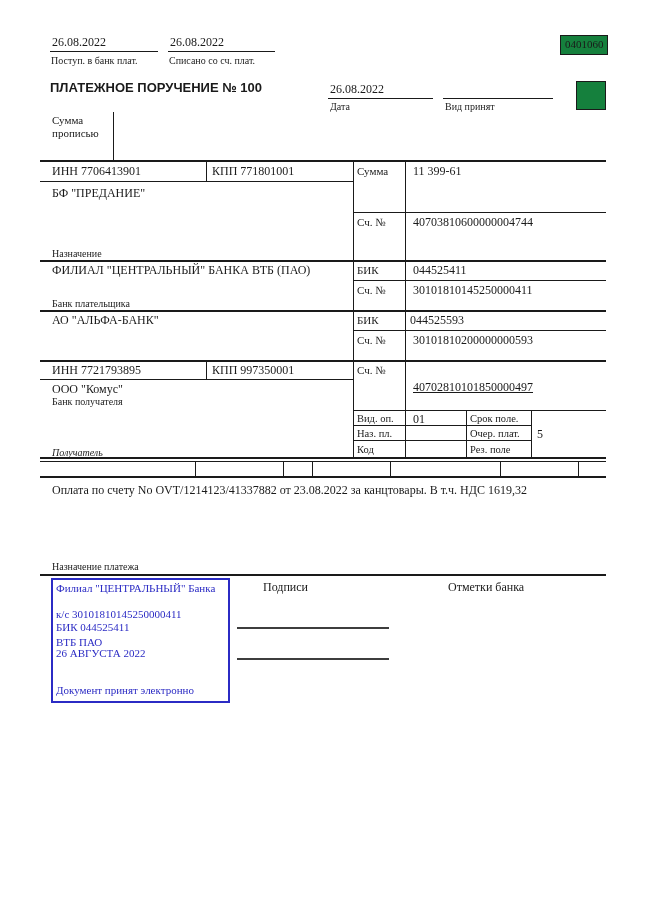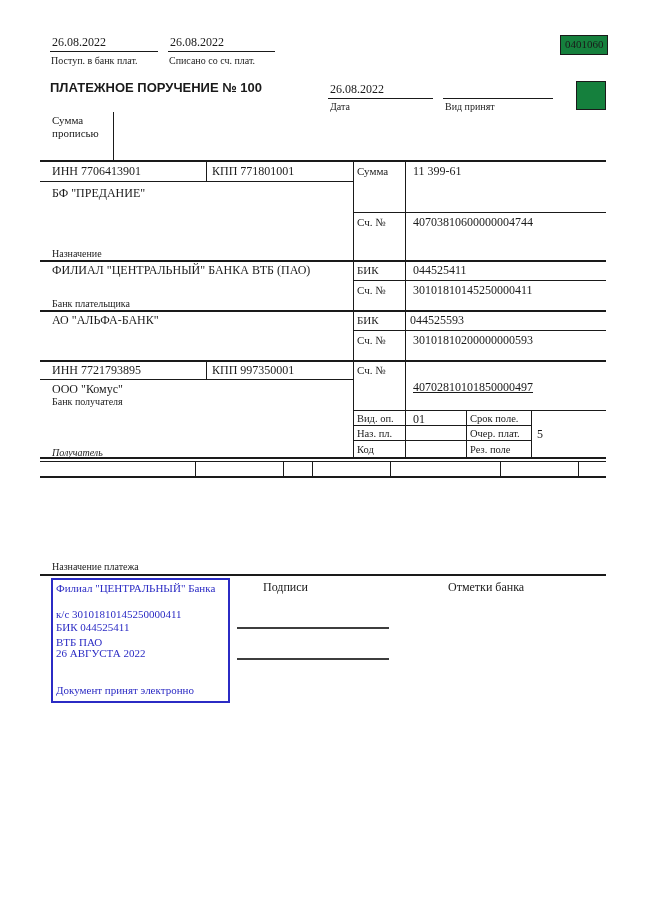--- a/index.html
+++ b/index.html
@@ -109,20 +109,21 @@
 
   <div class="hl" style="left:40px;top:461px;width:566px;"></div>
   <div class="vl" style="left:195px;top:461px;height:15px;"></div>
   <div class="vl" style="left:283px;top:461px;height:15px;"></div>
   <div class="vl" style="left:312px;top:461px;height:15px;"></div>
   <div class="vl" style="left:390px;top:461px;height:15px;"></div>
   <div class="vl" style="left:500px;top:461px;height:15px;"></div>
   <div class="vl" style="left:578px;top:461px;height:15px;"></div>
   <div class="hl2" style="left:40px;top:476px;width:566px;"></div>
 
+  <div class="abs t12" style="left:52px;top:484px;">Оплата по счету No OVT/1214123/41337882 от 23.08.2022 за канцтовары. В т.ч. НДС 1619,32</div>
   <div class="abs t10" style="left:52px;top:561px;">Назначение платежа</div>
   <div class="hl2" style="left:40px;top:574px;width:566px;"></div>
 
   <div class="abs t12" style="left:263px;top:581px;">Подписи</div>
   <div class="abs t12" style="left:448px;top:581px;">Отметки банка</div>
   <div class="sig" style="left:237px;top:627px;width:152px;"></div>
   <div class="sig" style="left:237px;top:658px;width:152px;"></div>
 
   <div class="stamp" style="left:51px;top:578px;width:175px;height:121px;"></div>
   <div class="stamp-t" style="left:56px;top:582px;">Филиал "ЦЕНТРАЛЬНЫЙ" Банка</div>

